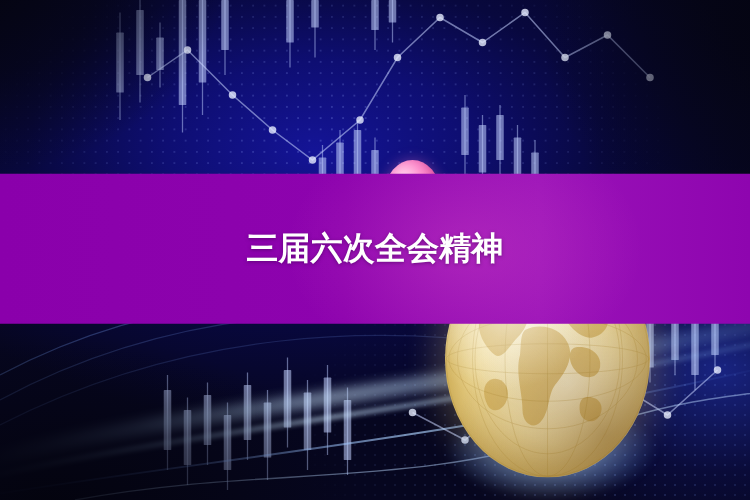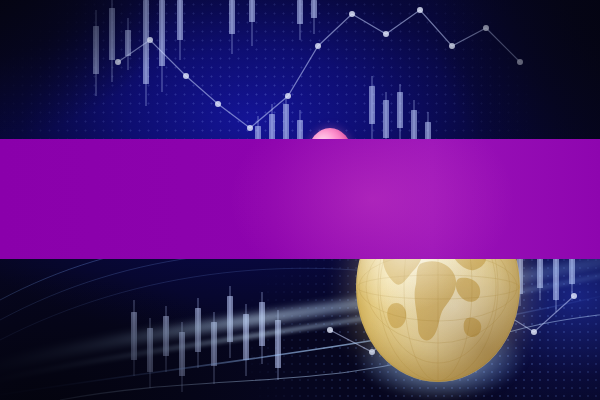--- a/index.html
+++ b/index.html
@@ -351,15 +351,16 @@
 
   <div class="layer bg-topleft-dark"></div>
   <div class="layer bg-topright-dark"></div>
   <div class="layer bg-bottom-dark"></div>
 
   <div id="band">
     <div class="band-sheen"></div>
   </div>
 
   <div id="title">
+    <div class="l2">三届六次全会精神</div>
   </div>
 
 </div>
 
 </body></html>

